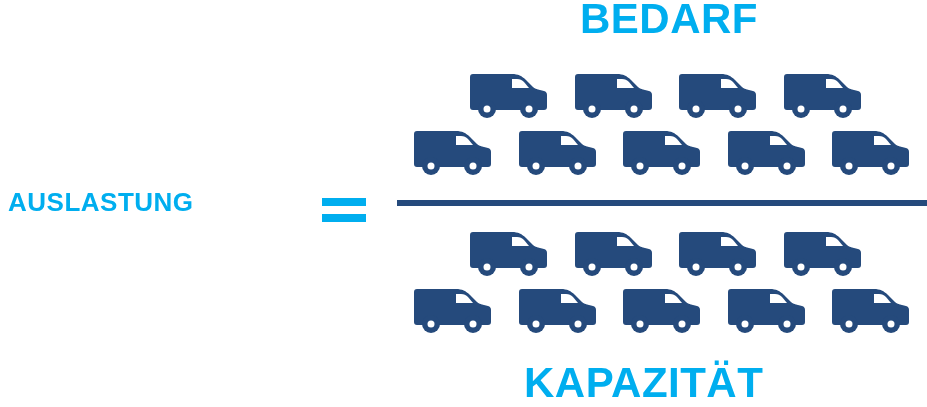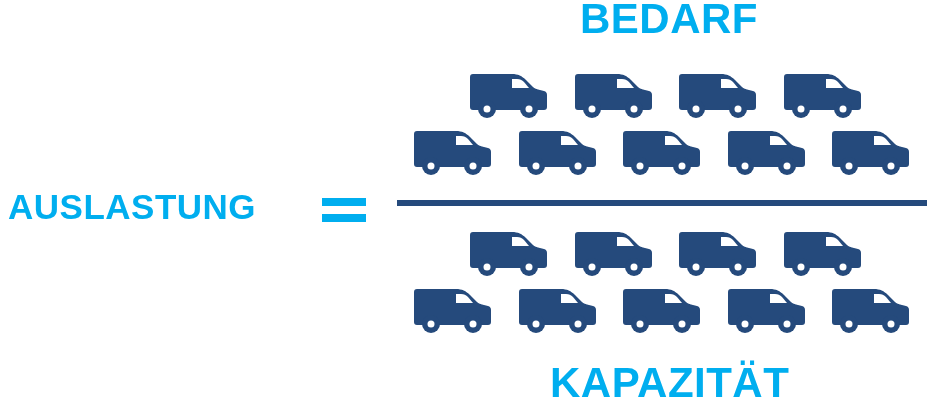--- a/index.html
+++ b/index.html
@@ -1,21 +1,21 @@
 <!DOCTYPE html>
 <html><head>
 <meta charset="utf-8">
 <style>
   html, body { margin: 0; padding: 0; background: #ffffff; }
   body { width: 927px; height: 407px; position: relative; overflow: hidden;
          font-family: "Liberation Sans", "DejaVu Sans", sans-serif; }
   .label { position: absolute; color: #00AEEF; font-weight: bold; white-space: nowrap; line-height: 1; letter-spacing: 0.5px; }
   #bedarf { left: 580px; top: -2px; font-size: 42px; }
-  #auslastung { left: 8px; top: 189px; font-size: 35px; }
-  #kapazitaet { left: 550px; top: 362px; font-size: 42px; }
+  #auslastung { left: 8px; top: 189px; font-size: 26px; }
+  #kapazitaet { left: 524px; top: 362px; font-size: 42px; }
   .eq { position: absolute; left: 322px; width: 44px; height: 8px; background: #00AEEF; }
   #eq-top { top: 198px; }
   #eq-bot { top: 214px; }
   #fraction-line { position: absolute; left: 397px; top: 200px; width: 530px; height: 6px; background: #254A7C; }
   .van { position: absolute; width: 78px; height: 44px; }
   .van svg { width: 100%; height: 100%; display: block; }
 </style>
 </head>
 <body>
 

